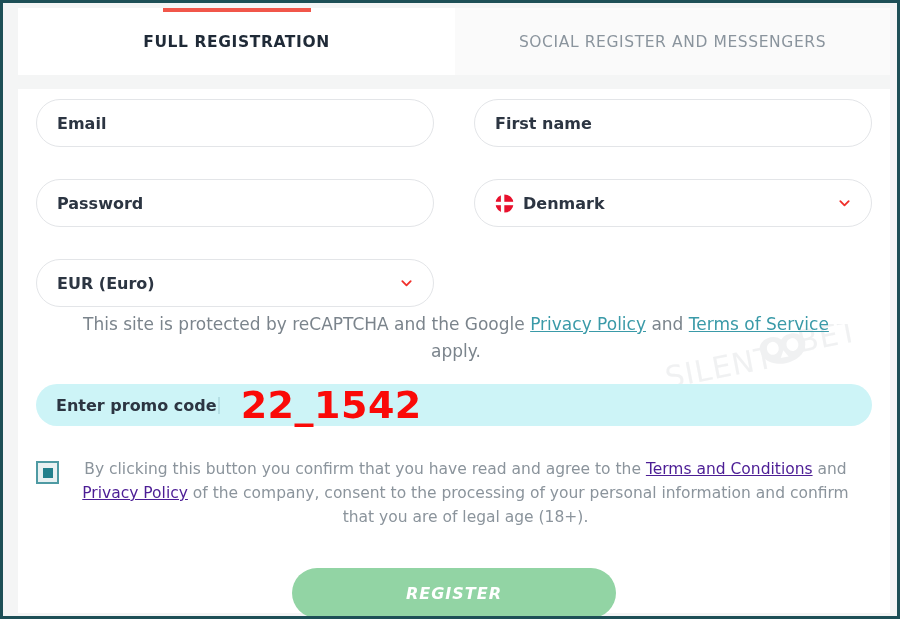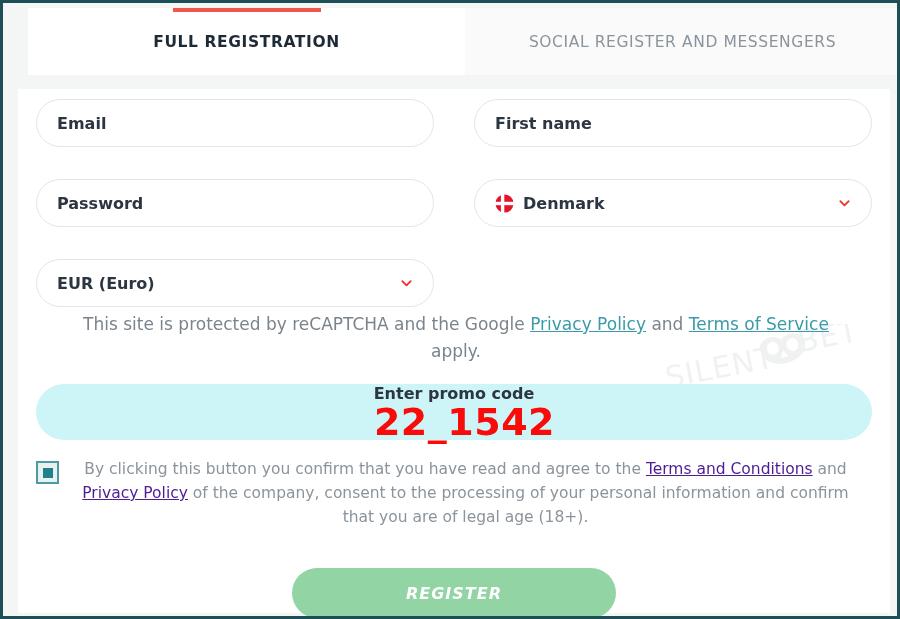--- a/index.html
+++ b/index.html
@@ -21,21 +21,21 @@
     width: 900px;
     height: 619px;
     border: 3px solid #1d4f56;
     background: #f4f5f5;
     overflow: hidden;
   }
 
   
   .tab-bar {
     position: absolute;
-    left: 25px;
+    left: 15px;
     top: 5px;
     width: 872px;
     height: 67px;
     display: flex;
     background: #be185d;
   }
   .tab {
     position: relative;
     box-sizing: border-box;
     display: flex;
@@ -139,27 +139,26 @@
     text-decoration: underline;
   }
 
   
   .promo-field {
     box-sizing: border-box;
     position: absolute;
     left: 18px;
     top: 295px;
     width: 836px;
-    height: 56px;
+    height: 42px;
     border-radius: 28px;
     background: #cdf4f7;
     display: flex;
     align-items: center;
     padding: 0 20px;
-    flex-direction: column;
   }
   .promo-label {
     font-size: 16px;
     font-weight: bold;
     color: #2c3542;
     white-space: nowrap;
   }
   .promo-caret {
     display: inline-block;
     width: 2px;

